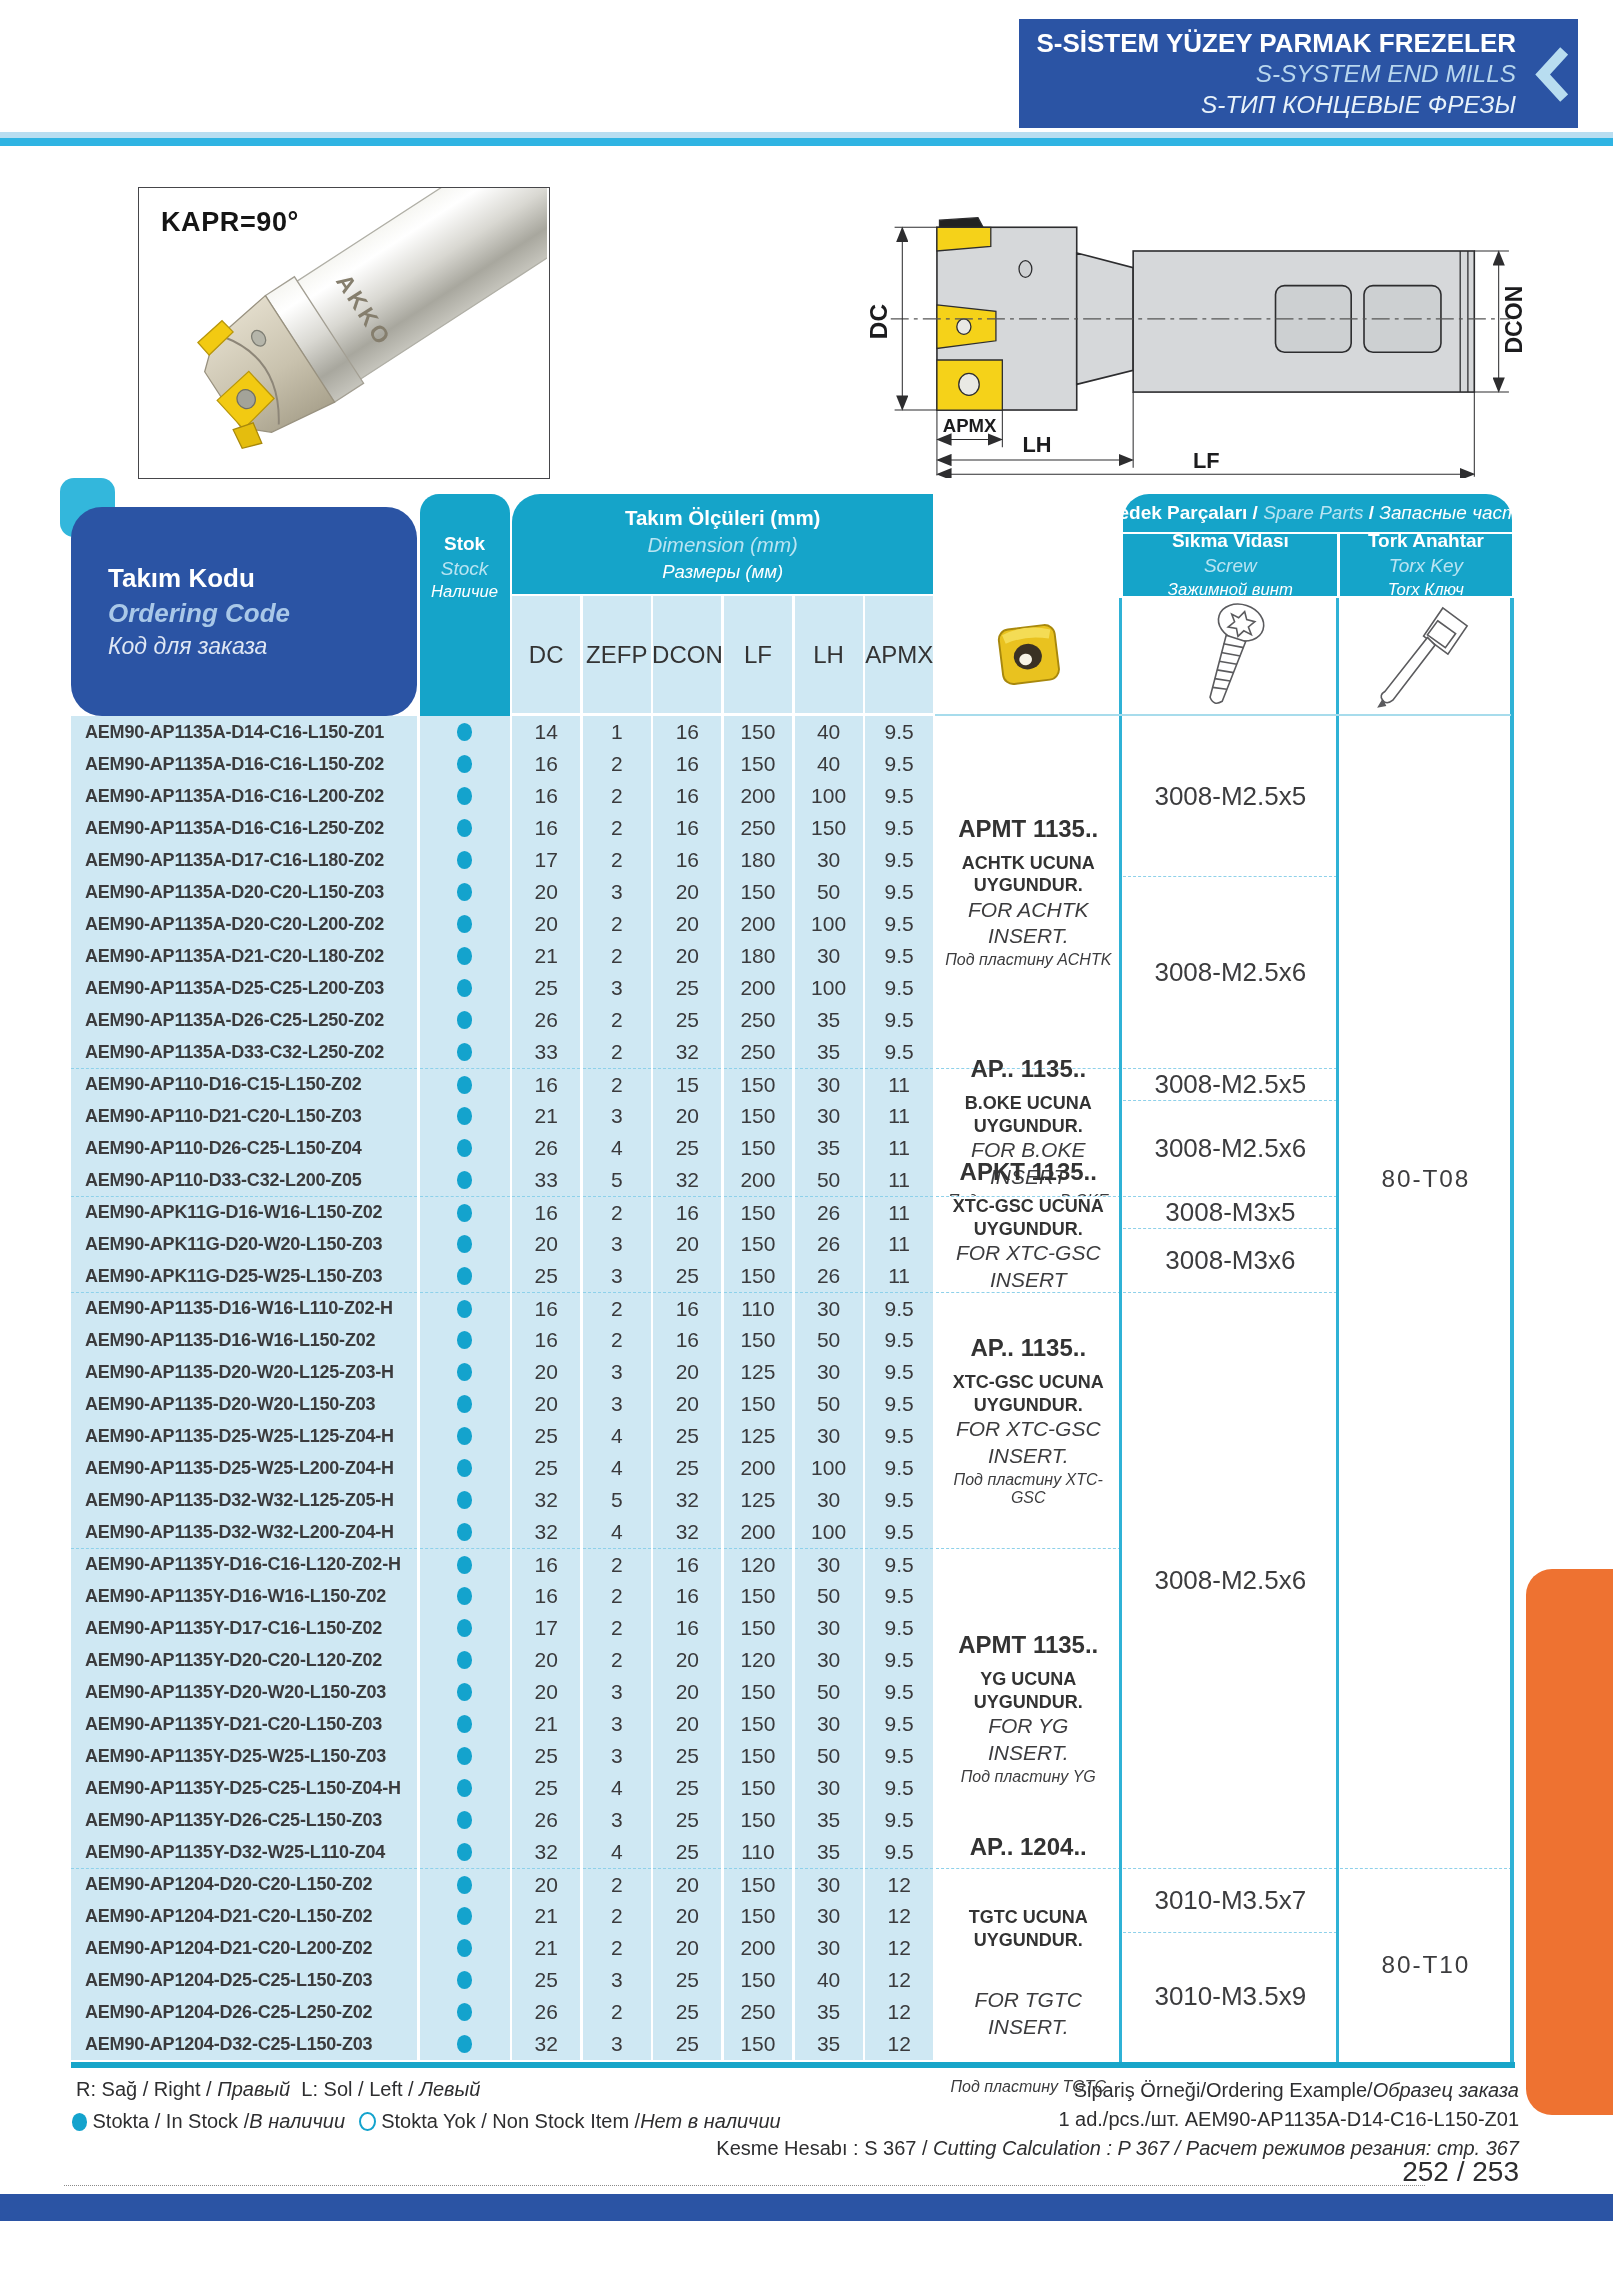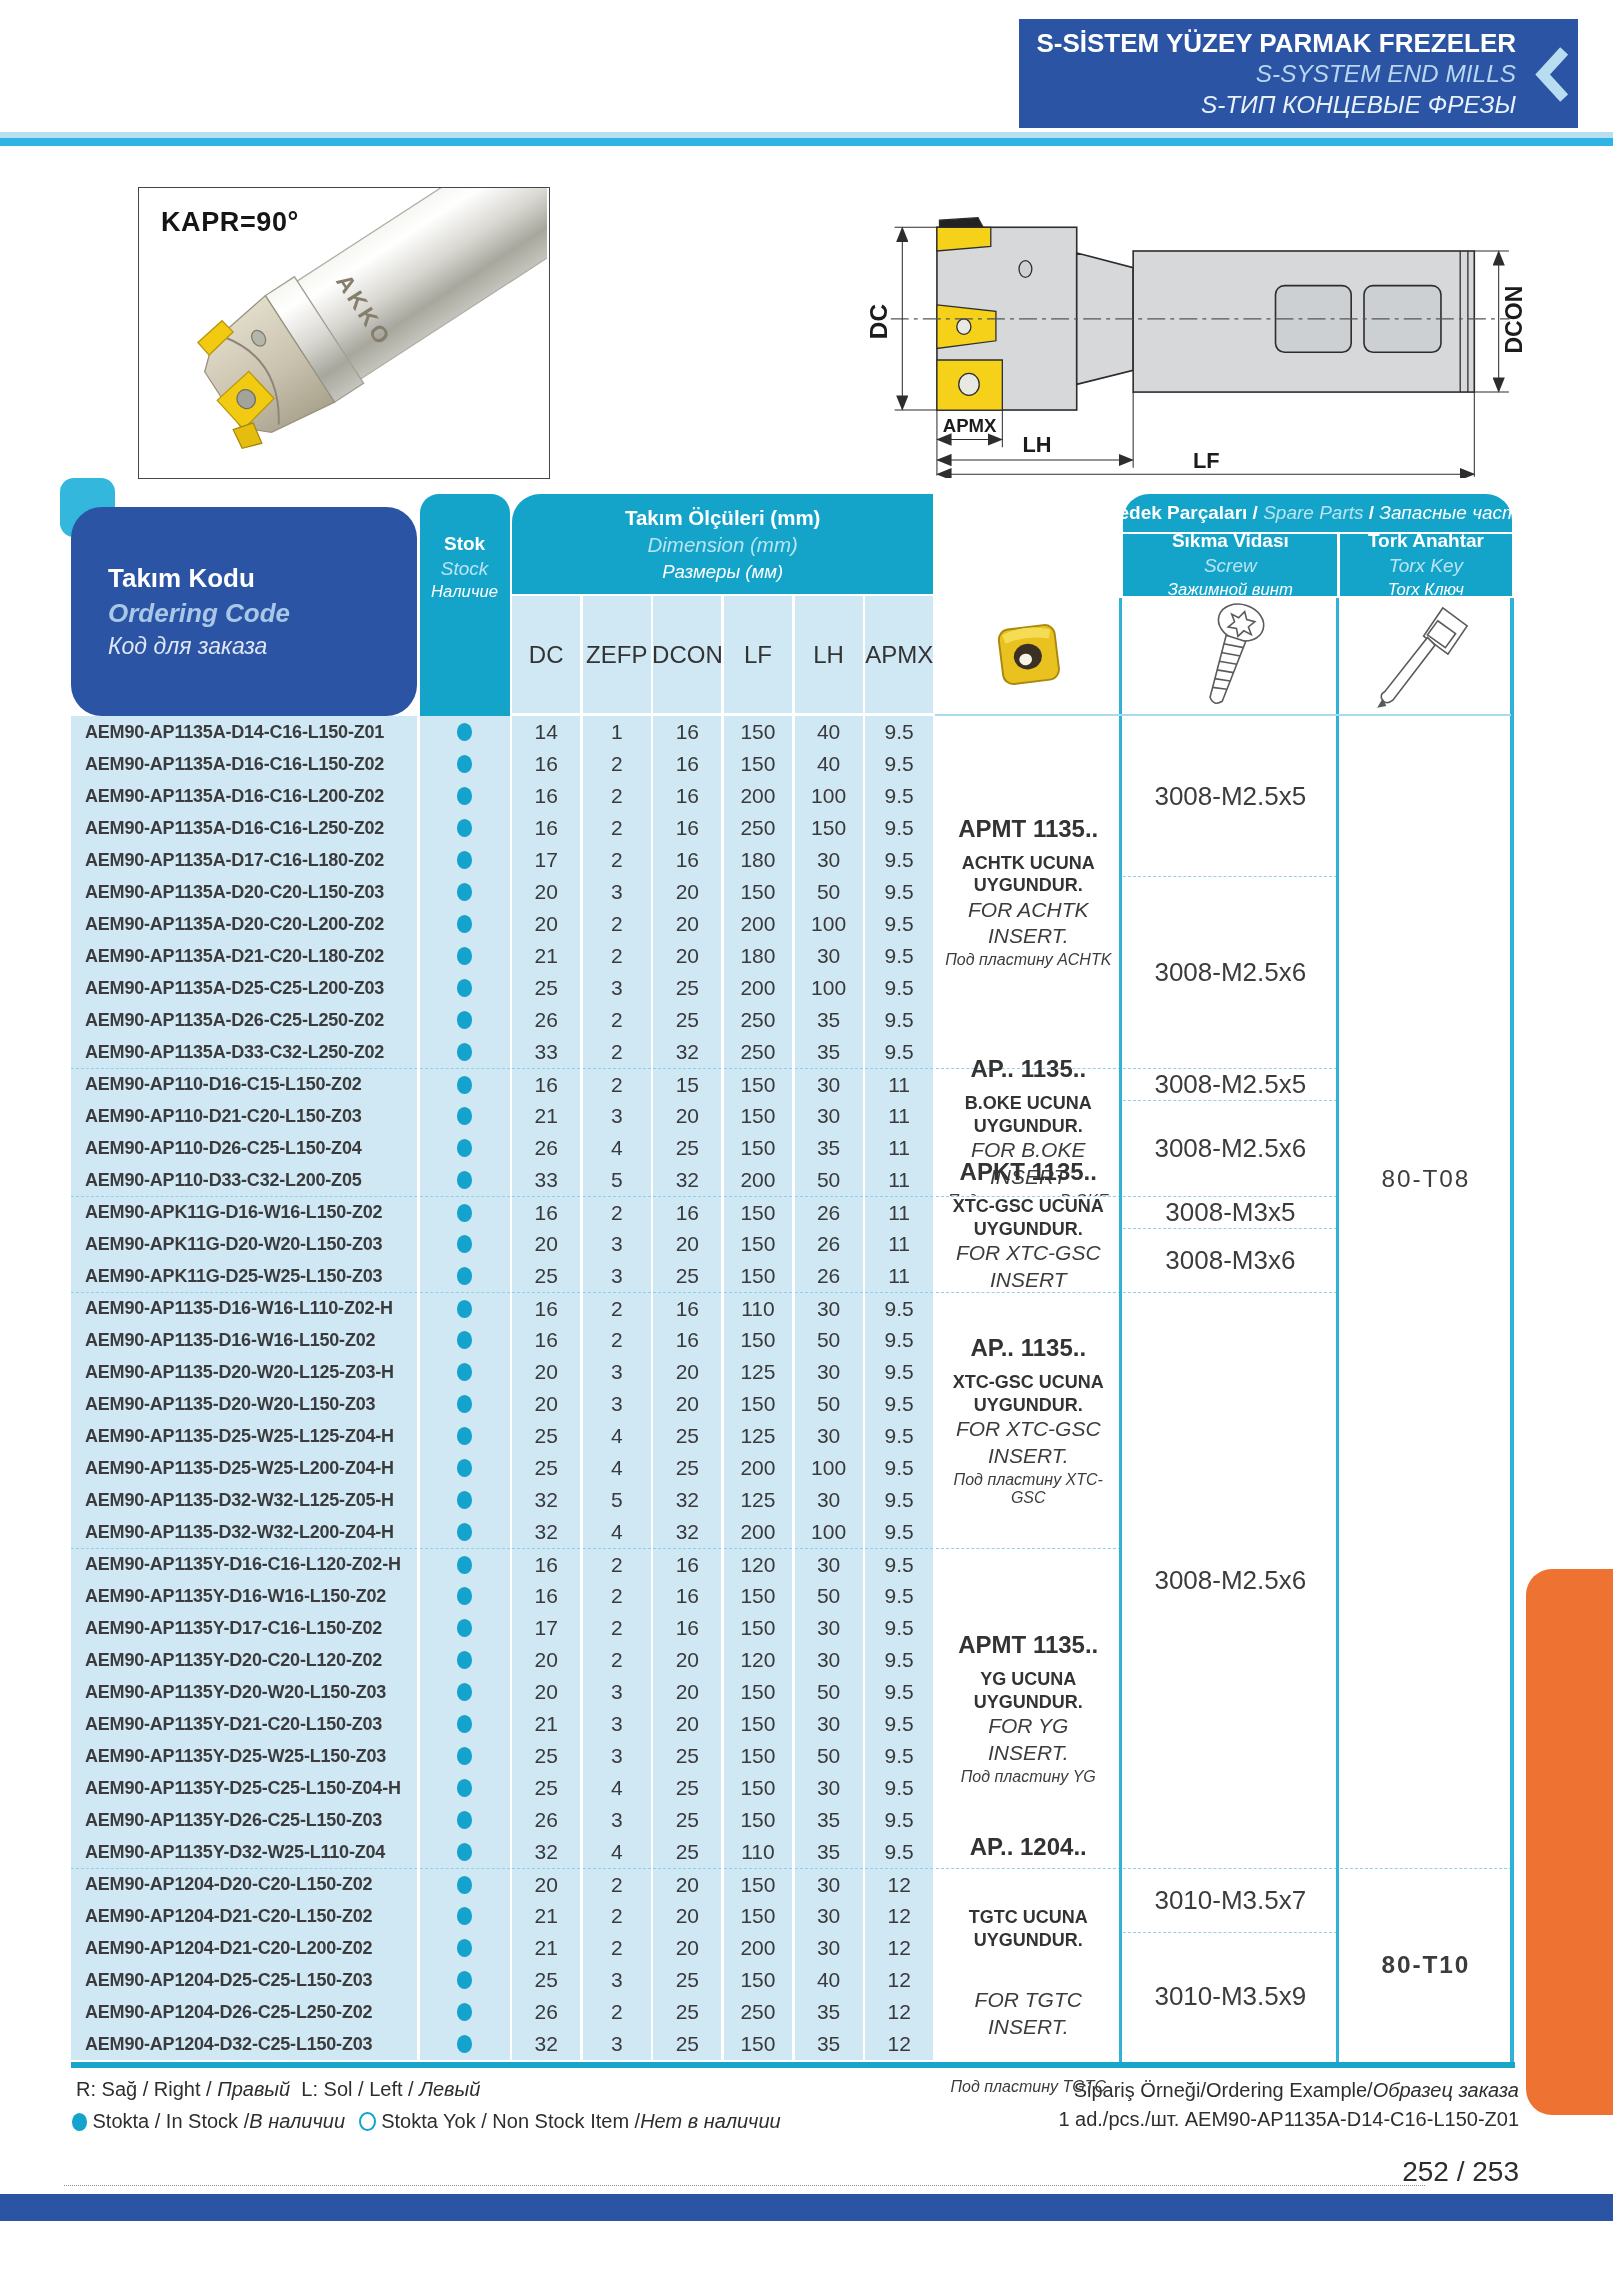--- a/index.html
+++ b/index.html
@@ -735,21 +735,21 @@
       <div class="cell scr" style="grid-area: 4 / 10 / span 5;">3008-M2.5x5</div>
       <div class="cell scr dt" style="grid-area: 9 / 10 / span 6;">3008-M2.5x6</div>
       <div class="cell scr dt" style="grid-area: 15 / 10 / span 1;">3008-M2.5x5</div>
       <div class="cell scr dt" style="grid-area: 16 / 10 / span 3;">3008-M2.5x6</div>
       <div class="cell scr dt" style="grid-area: 19 / 10 / span 1;">3008-M3x5</div>
       <div class="cell scr dt" style="grid-area: 20 / 10 / span 2;">3008-M3x6</div>
       <div class="cell scr dt" style="grid-area: 22 / 10 / span 18;">3008-M2.5x6</div>
       <div class="cell scr dt" style="grid-area: 40 / 10 / span 2;">3010-M3.5x7</div>
       <div class="cell scr dt" style="grid-area: 42 / 10 / span 4;">3010-M3.5x9</div>
       <div class="cell trx t-first" style="grid-area: 4 / 11 / span 36;">80-T08</div>
-      <div class="cell trx dt" style="grid-area: 40 / 11 / span 6; font-weight: bold;">80-T10</div>
+      <div class="cell trx dt" style="grid-area: 40 / 11 / span 6;">80-T10</div>
     </div>
 
   <div class="vline" style="left:1119px;width:2.6px;"></div>
   <div class="vline" style="left:1336px;width:2.6px;"></div>
   <div class="vline" style="left:1510px;width:3.8px;"></div>
   <div class="hthin"></div>
   <div class="tbot"></div>
 
   <div class="leg1">
     <span>R: Sağ / Right / </span><span class="ital">Правый</span><span style="white-space:pre">  L: Sol / Left / </span><span class="ital">Левый</span>
@@ -758,19 +758,20 @@
     <span class="dot"></span>
     <span>Stokta / In Stock / </span>
       <span class="ital">В наличии</span>
     <span class="dot-o"></span>
     <span>Stokta Yok / Non Stock Item / </span>
       <span class="ital">Нет в наличии</span>
   </div>
   <div class="rfoot">
     <div><span>Sipariş Örneği/Ordering Example/</span><span class="ital">Образец заказа</span></div>
     <div>1 ad./pcs./шт.  AEM90-AP1135A-D14-C16-L150-Z01</div>
+    <div><span>Kesme Hesabı : S 367 / </span><span class="ital">Cutting Calculation : P 367 / Расчет режимов резания: стр. 367</span></div>
   </div>
   <div class="pnum">252 / 253</div>
   <div class="dotline"></div>
   <div class="bband"></div>
   <div class="otab"></div>
 </div>
 
 
 </body></html>

